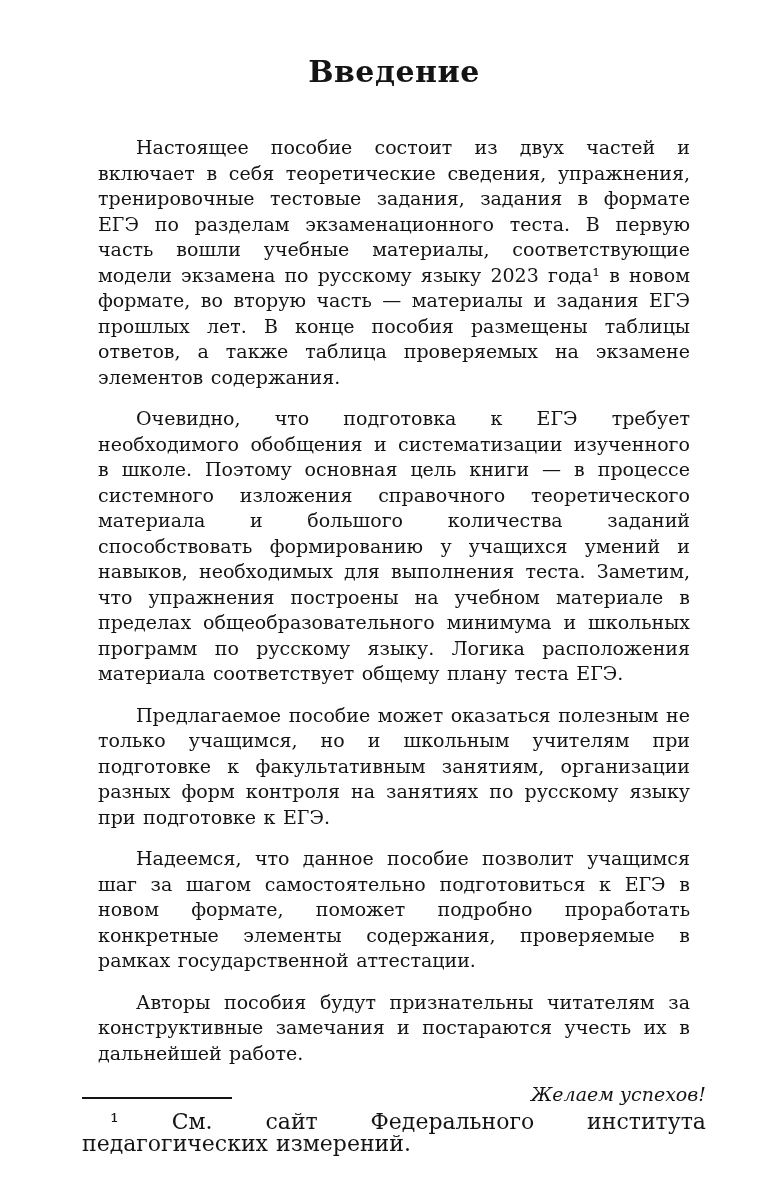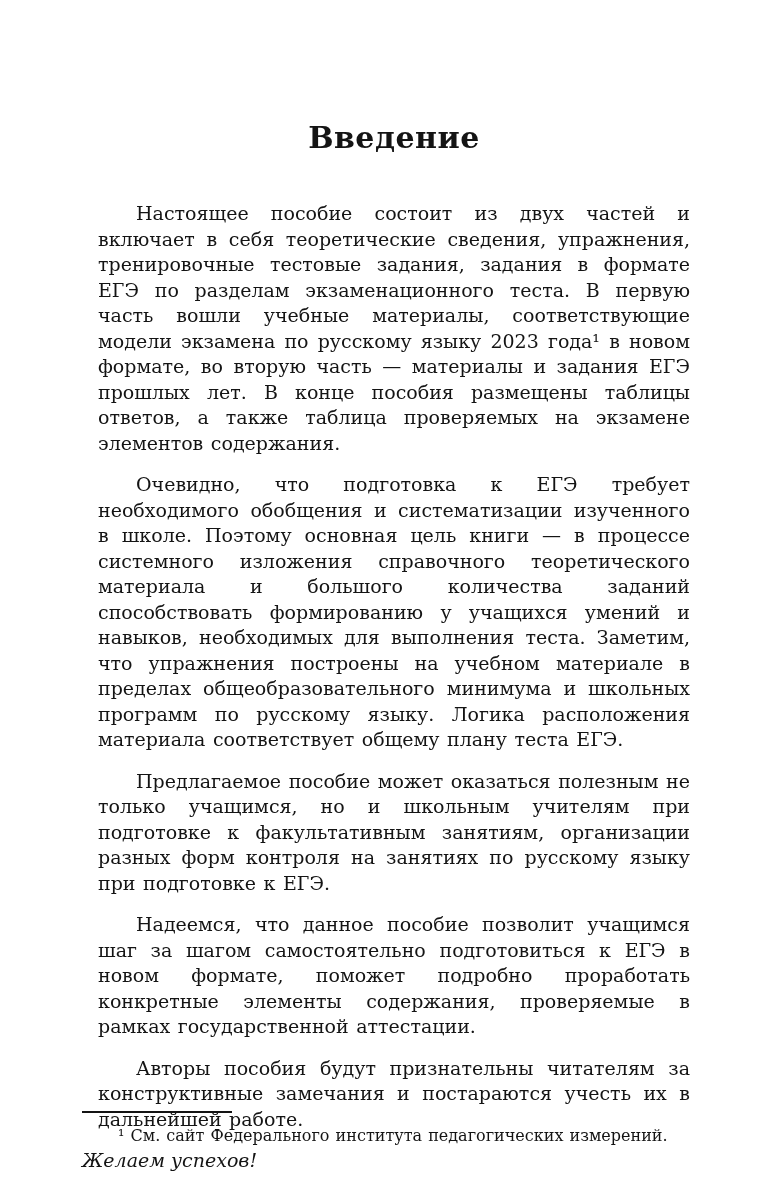--- a/index.html
+++ b/index.html
@@ -11,21 +11,21 @@
     position: relative;
     width: 782px;
     height: 1201px;
     background: #ffffff;
     color: #141414;
     font-family: "DejaVu Serif", "Liberation Serif", serif;
     box-sizing: border-box;
     overflow: hidden;
   }
   .content {
-    padding: 120px 76px 0 82px;
+    padding: 54px 76px 0 82px;
   }
   .title {
     font-size: 30px;
     font-weight: bold;
     text-align: center;
     margin: 0 0 46px 0;
     letter-spacing: 0.5px;
   }
   .body-text p {
     margin: 16px;
@@ -34,38 +34,38 @@
     text-align: justify;
     text-indent: 38px;
     hyphens: auto;
     -webkit-hyphens: auto;
     word-spacing: 1.5px;
   }
   .closing {
     margin: 2px 0 0 0;
     font-size: 19px;
     line-height: 25.5px;
-    text-align: left;
+    text-align: right;
     font-style: italic;
   }
   .footnote-area {
     position: absolute;
     left: 82px;
     right: 76px;
     bottom: 46px;
   }
   .footnote-rule {
     width: 150px;
     height: 2px;
     background: #141414;
     margin-bottom: 12px;
   }
   .footnote {
-    margin: 8px;
-    font-size: 16px;
+    margin: 0;
+    font-size: 22px;
     line-height: 22px;
     text-align: justify;
     text-indent: 28px;
     word-spacing: 1px;
   }
 </style>
 </head>
 <body>
 
 <div class="page">

